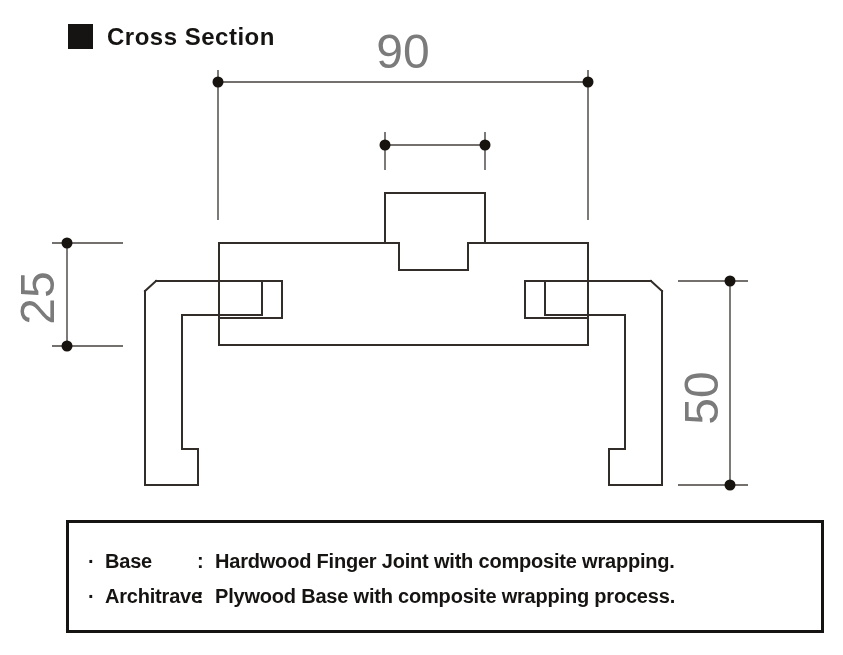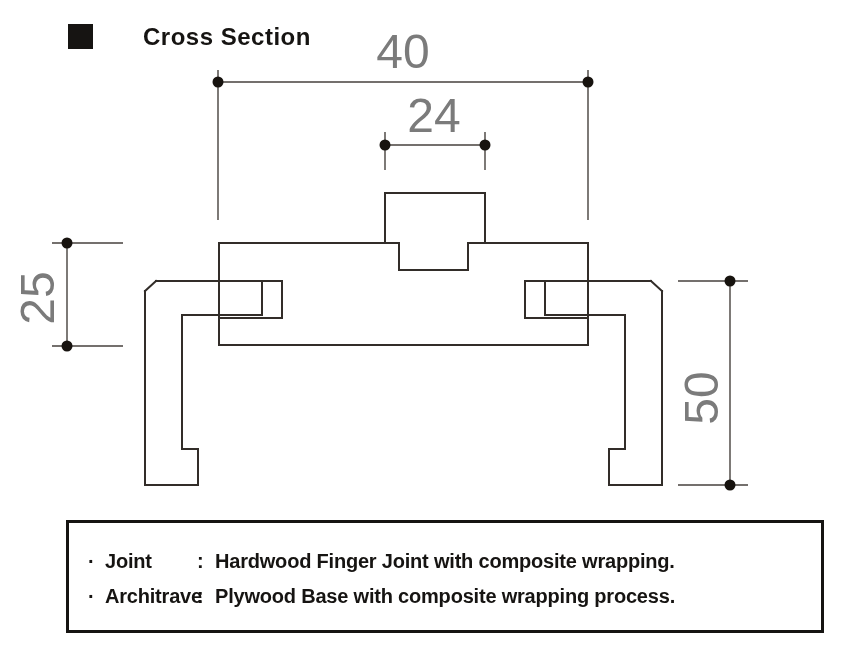--- a/index.html
+++ b/index.html
@@ -1,21 +1,21 @@
 <!DOCTYPE html>
 <html><head>
 <meta charset="utf-8">
 <style>
   html,body { margin:0; padding:0; background:#ffffff; }
   .canvas {
     position:relative; width:843px; height:655px; background:#ffffff;
     font-family:"Liberation Sans", sans-serif; overflow:hidden;
   }
   
-  .title-row { position:absolute; left:68px; top:24px; display:flex; align-items:flex-end;gap:36px; }
+  .title-row { position:absolute; left:68px; top:24px; display:flex; align-items:flex-end; }
   .title-square { width:25px; height:25px; background:#161412; margin-right:14px; }
   .title-text {
     font-size:24px; font-weight:bold; color:#161412; letter-spacing:0.5px;
     white-space:nowrap; line-height:25px;
   }
   
   svg.drawing { position:absolute; left:0; top:0; }
   .profile { fill:none; stroke:#322d29; stroke-width:2; stroke-linecap:square; }
   .dimline { fill:none; stroke:#47423e; stroke-width:1.4; stroke-linecap:butt; }
   .dimdot  { fill:#17130f; stroke:none; }
@@ -92,29 +92,28 @@
       <circle class="dimdot" cx="588" cy="82" r="5.5"></circle>
       <circle class="dimdot" cx="385" cy="145" r="5.5"></circle>
       <circle class="dimdot" cx="485" cy="145" r="5.5"></circle>
       <circle class="dimdot" cx="67" cy="243" r="5.5"></circle>
       <circle class="dimdot" cx="67" cy="346" r="5.5"></circle>
       <circle class="dimdot" cx="730" cy="281" r="5.5"></circle>
       <circle class="dimdot" cx="730" cy="485" r="5.5"></circle>
     </g>
   </svg>
 
-  <div class="dim-label" style="left:353px; top:28px;">40</div>
-  <div class="dim-label" style="left:384px; top:92px;">24</div>
+  <div class="dim-label" style="left:353px; top:28px;">90</div>
   <div class="dim-label rot" style="left:-12px; top:274px;">25</div>
   <div class="dim-label rot" style="left:652px; top:374px;">50</div>
 
   <div class="note-box">
     <div class="note-row r1">
       <span class="note-bullet">·</span>
-      <span class="note-label">Joint</span>
+      <span class="note-label">Base</span>
       <span class="note-colon">:</span>
       <span class="note-desc">Hardwood Finger Joint with composite wrapping.</span>
     </div>
     <div class="note-row r2">
       <span class="note-bullet">·</span>
       <span class="note-label">Architrave</span>
       <span class="note-colon">:</span>
       <span class="note-desc">Plywood Base with composite wrapping process.</span>
     </div>
   </div>

